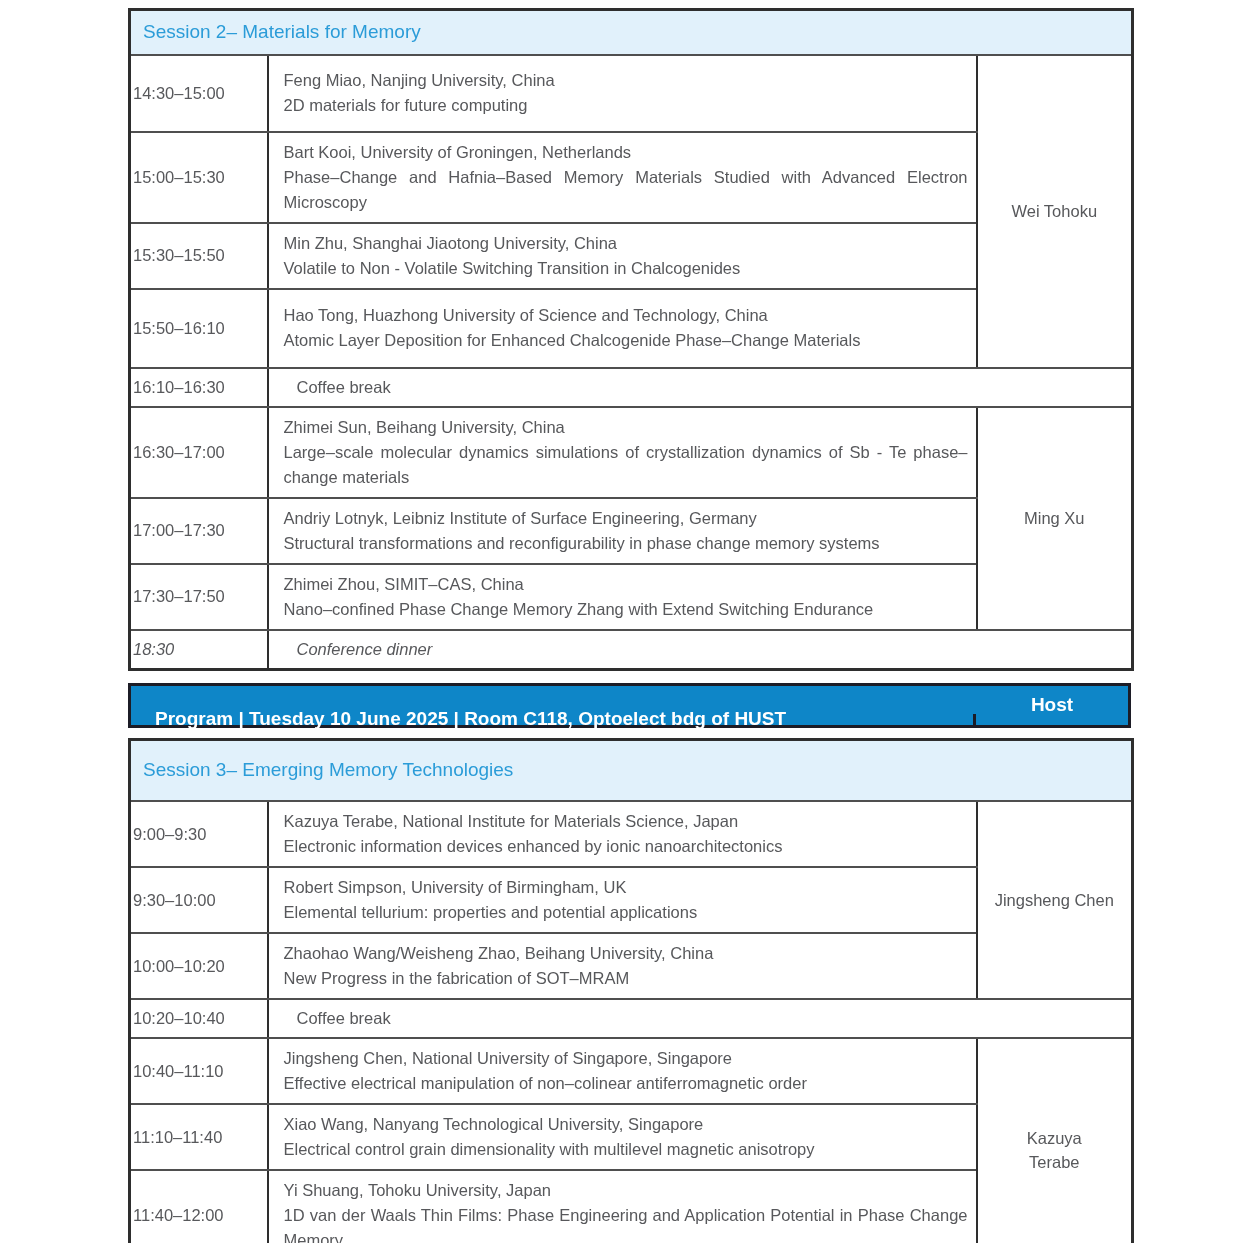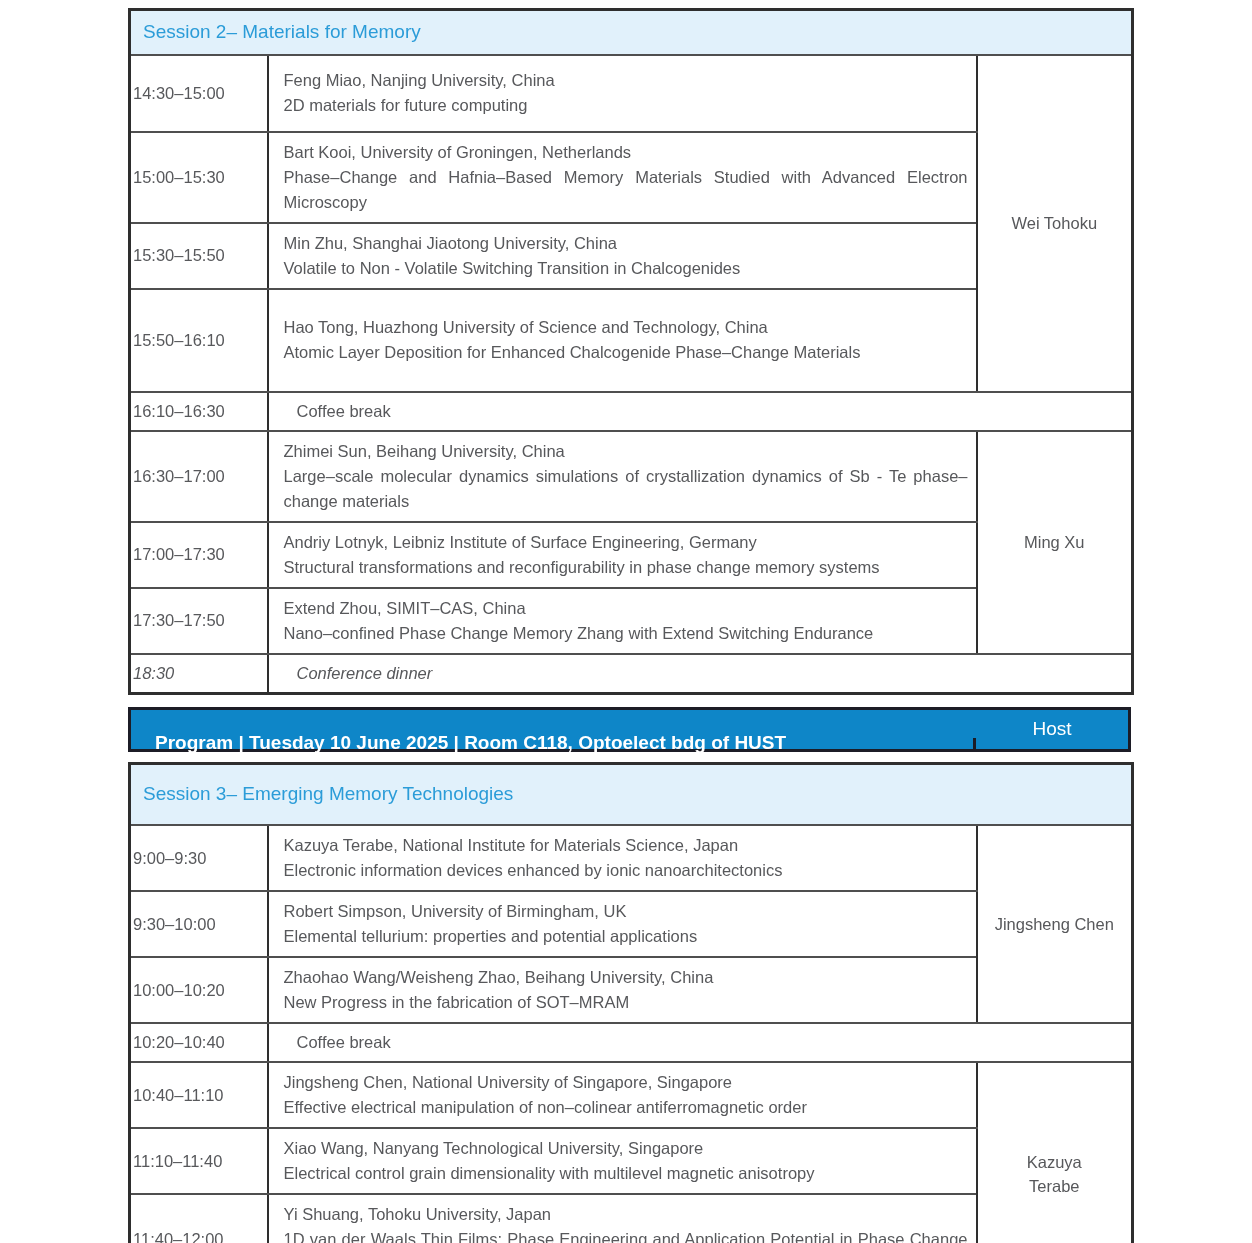--- a/index.html
+++ b/index.html
@@ -81,21 +81,21 @@
     width:845px;
     display:flex;align-items:center;
     padding-left:24px;
     color:#ffffff;font-weight:bold;font-size:19px;
     border-right:3px solid #1c1c26;
     margin-top:28px;
   }
   .banner-host{
     flex:1;
     display:flex;align-items:center;justify-content:center;
-    color:#ffffff;font-weight:normal;font-size:19px;
+    color:#ffffff;font-weight:bold;font-size:19px;
   }
   .t2-wrap{margin-top:10px;}
   table.t1 td.session-hdr{height:45px;}
   table.t2 td.session-hdr{height:62px;}
 </style>
 </head>
 <body>
 
 <div class="page">
 
@@ -124,21 +124,21 @@
         <div class="talk-title justify">Phase–Change and Hafnia–Based Memory Materials Studied with Advanced Electron Microscopy</div>
       </td>
     </tr>
     <tr style="height:62px;">
       <td class="time-cell">15:30–15:50</td>
       <td class="talk-cell">
         <div class="talk-speaker">Min Zhu, Shanghai Jiaotong University, China</div>
         <div class="talk-title">Volatile to Non - Volatile Switching Transition in Chalcogenides</div>
       </td>
     </tr>
-    <tr style="height:103px;">
+    <tr style="height:79px;">
       <td class="time-cell">15:50–16:10</td>
       <td class="talk-cell">
         <div class="talk-speaker">Hao Tong, Huazhong University of Science and Technology, China</div>
         <div class="talk-title">Atomic Layer Deposition for Enhanced Chalcogenide Phase–Change Materials</div>
       </td>
     </tr>
     <tr style="height:36px;">
       <td class="time-cell">16:10–16:30</td>
       <td class="break-cell" colspan="2">Coffee break</td>
     </tr>
@@ -153,21 +153,21 @@
     <tr style="height:65px;">
       <td class="time-cell">17:00–17:30</td>
       <td class="talk-cell">
         <div class="talk-speaker">Andriy Lotnyk, Leibniz Institute of Surface Engineering, Germany</div>
         <div class="talk-title">Structural transformations and reconfigurability in phase change memory systems</div>
       </td>
     </tr>
     <tr style="height:52px;">
       <td class="time-cell">17:30–17:50</td>
       <td class="talk-cell">
-        <div class="talk-speaker">Extend Zhou, SIMIT–CAS, China</div>
+        <div class="talk-speaker">Zhimei Zhou, SIMIT–CAS, China</div>
         <div class="talk-title">Nano–confined Phase Change Memory Zhang with Extend Switching Endurance</div>
       </td>
     </tr>
     <tr style="height:37px;font-style:italic;">
       <td class="time-cell">18:30</td>
       <td class="break-cell" colspan="2">Conference dinner</td>
     </tr>
   </tbody>
     </table>
 

